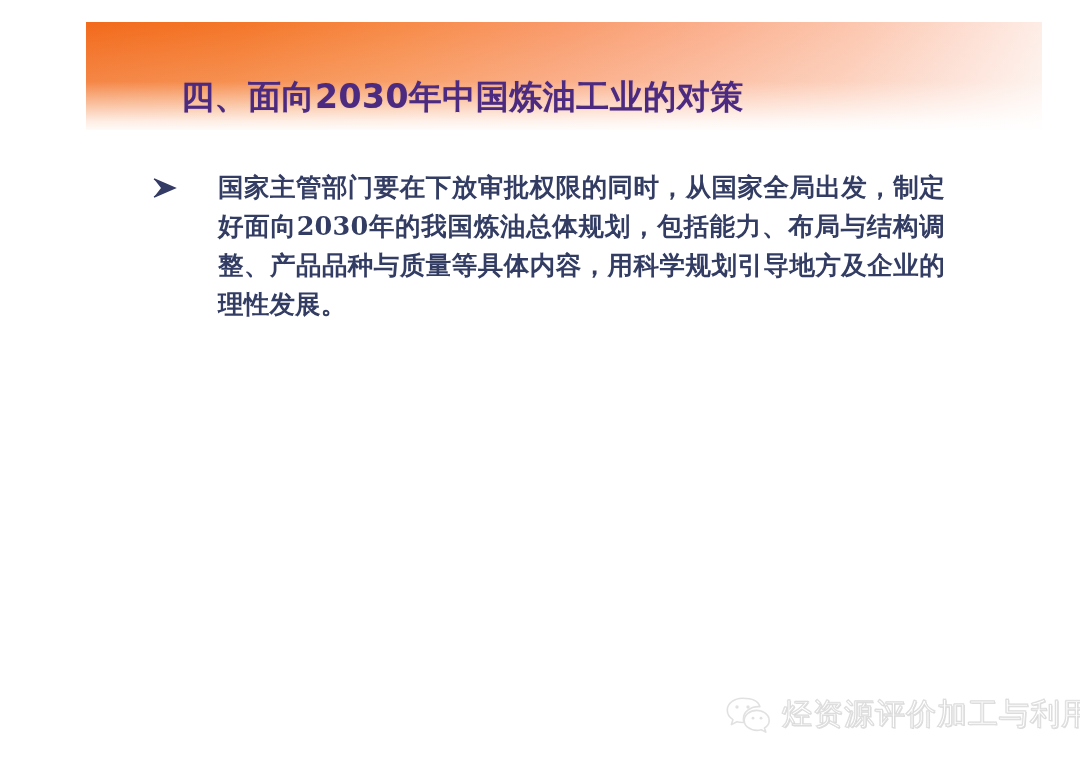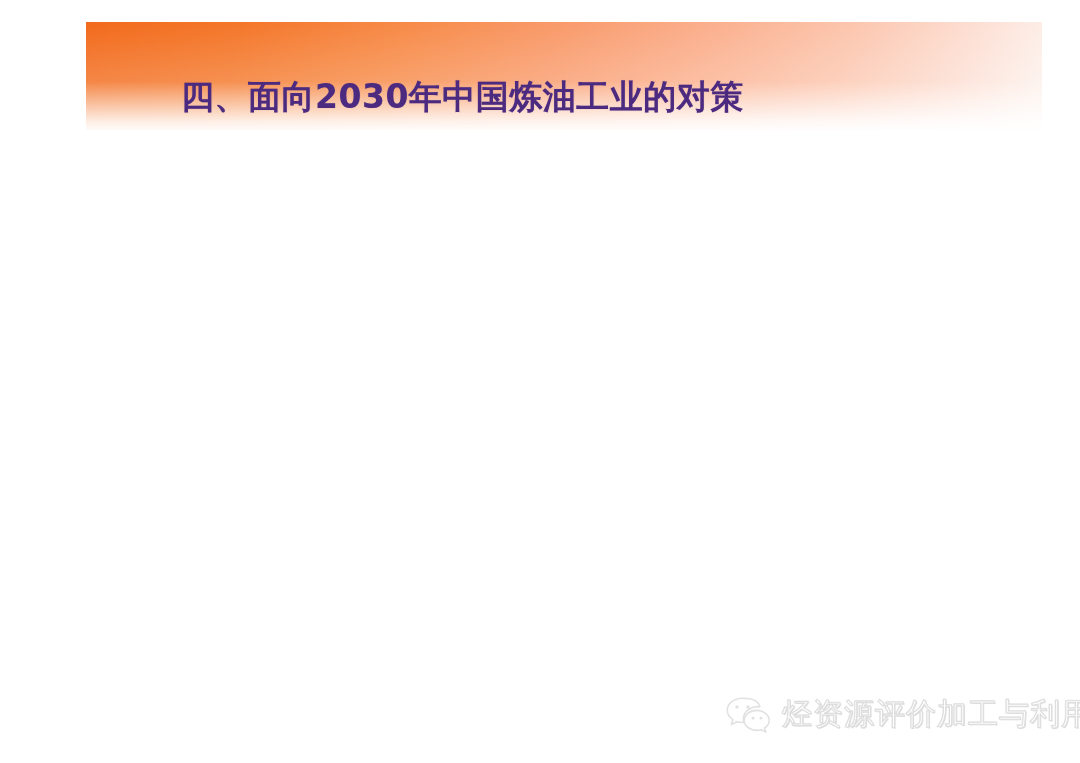--- a/index.html
+++ b/index.html
@@ -135,20 +135,29 @@
 <body>
 
 <div id="slide">
 
   <div id="title-band">
     <div id="title-text">四、面向2030年中国炼油工业的对策</div>
   </div>
 
   <div id="body-block">
 
+    <div class="bullet-row">
+      <span class="bullet-marker">
+        <svg viewBox="0 0 26 24" width="26" height="24" aria-hidden="true">
+          <path d="M2 3 L23 12 L2 21 L9 12 Z" fill="#343c66"></path>
+          <path d="M2 3 L23 12 L2 21" fill="none" stroke="#343c66" stroke-width="1.4"></path>
+        </svg>
+      </span>
+      <p class="bullet-text">国家主管部门要在下放审批权限的同时，从国家全局出发，制定好面向2030年的我国炼油总体规划，包括能力、布局与结构调整、产品品种与质量等具体内容，用科学规划引导地方及企业的理性发展。</p>
+    </div>
 
 
   </div>
 
   <div id="watermark">
     <span class="wm-icon">
       <svg viewBox="0 0 46 40" width="46" height="40" aria-hidden="true">
         <path d="M17.5 3.2c-8.4 0-15.2 5.4-15.2 12 0 3.8 2.2 7.2 5.7 9.4l-1.6 5 5.5-2.9c1.8.5 3.7.8 5.6.8.5 0 1 0 1.5-.1-.4-1.1-.6-2.3-.6-3.5 0-6.8 6.7-12.3 15-12.3.5 0 1 0 1.5.1-1.3-5-7.5-8.5-17.4-8.5z" fill="none" stroke="#d0d0d0" stroke-width="1.6" stroke-linejoin="round"></path>
         <circle cx="12" cy="12" r="1.7" fill="#d0d0d0"></circle>
         <circle cx="23" cy="12" r="1.7" fill="#d0d0d0"></circle>

